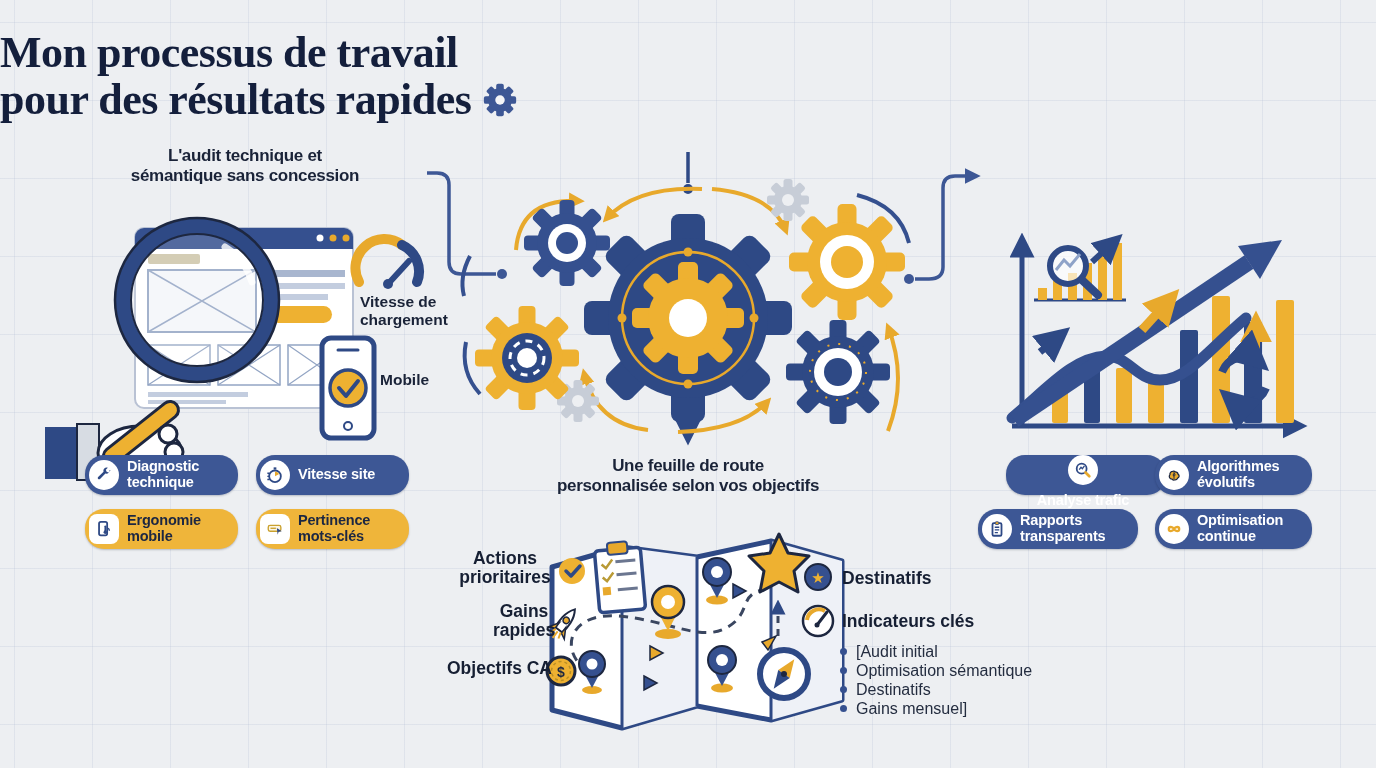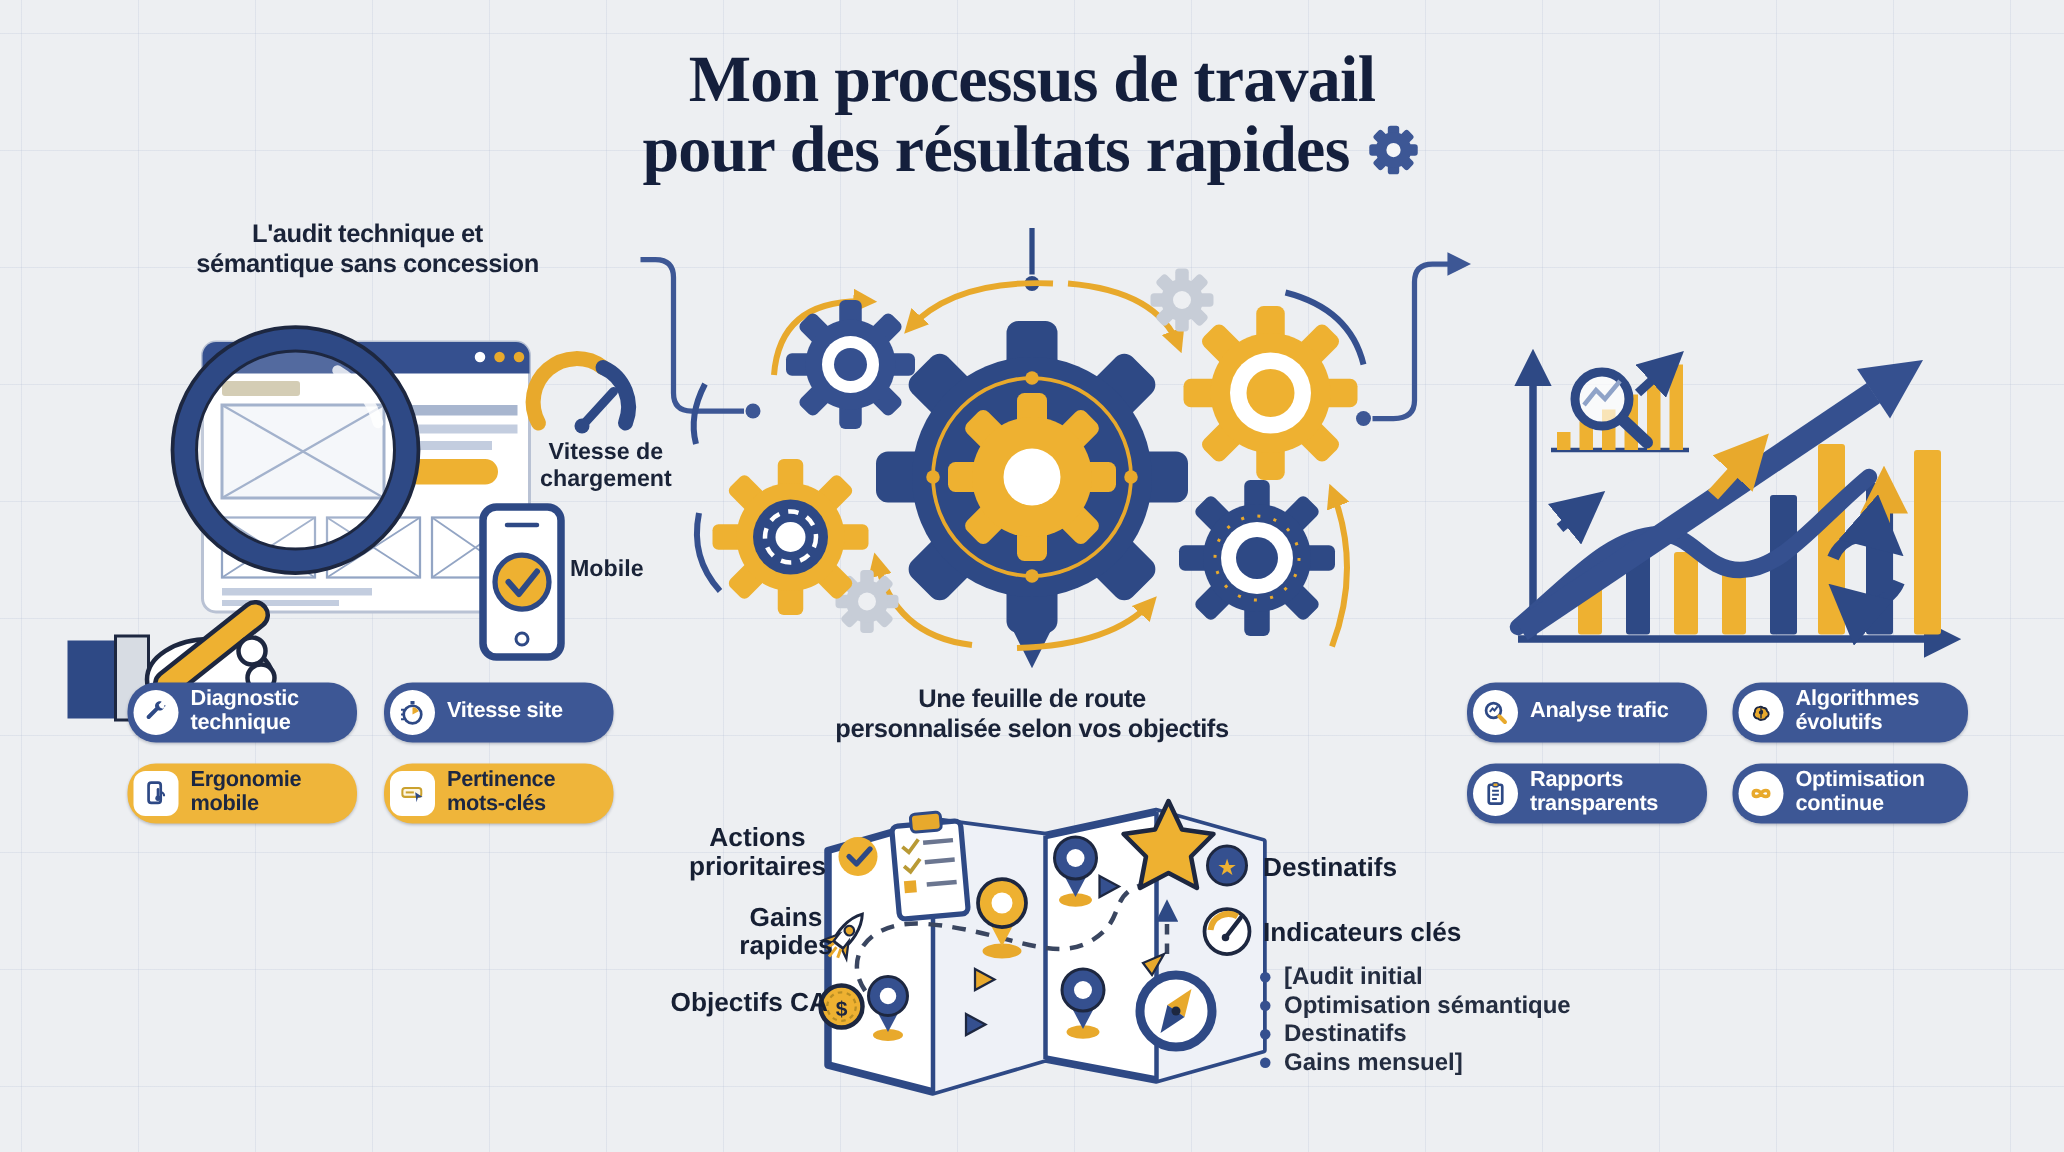--- a/index.html
+++ b/index.html
@@ -4,39 +4,39 @@
 <style>
   html,body{margin:0;padding:0;background:#dfe2e6;}
   .page{position:relative;width:1376px;height:768px;overflow:hidden;
     background:#edeff2;
     background-image:
       linear-gradient(rgba(186,197,214,.28) 1px,transparent 1px),
       linear-gradient(90deg,rgba(186,197,214,.28) 1px,transparent 1px);
     background-size:78px 78px;background-position:14px 22px;
     font-family:"Liberation Sans",sans-serif;color:#1a2338;}
   svg.layer{position:absolute;left:0;top:0;z-index:1;}
-  .txt{position:absolute;z-index:2;text-align:center;}
+  .txt{position:absolute;z-index:2;}
   .title{left:0;top:30px;width:1376px;
     font-family:"Liberation Serif",serif;font-weight:bold;font-size:44px;
     line-height:1.06;color:#141f3c;letter-spacing:-0.5px;}
   .title .tline{display:block;}
   .title .t2wrap{display:inline-flex;align-items:center;gap:10px;}
   .h{font-weight:bold;font-size:17px;line-height:1.17;color:#1a2338;
     text-align:center;letter-spacing:-0.3px;}
   .h span{display:block;}
   .h-left{left:48px;top:146px;width:394px;}
   .h-right{left:948px;top:146px;width:394px;}
   .h-center{left:448px;top:456px;width:480px;}
   .mini{font-weight:bold;font-size:15.5px;line-height:1.14;color:#1a2338;}
   .mini span{display:block;}
   .maplabel{font-weight:bold;font-size:17.5px;line-height:1.1;color:#161f33;
     text-align:center;width:130px;}
   .maplabel span{display:block;}
   .dlabel{font-weight:bold;font-size:17.5px;color:#161f33;}
-  .bullets{left:840px;top:643px;font-weight:bold;}
+  .bullets{left:840px;top:643px;}
   .b-row{display:flex;align-items:flex-start;gap:9px;height:19px;
     font-size:16px;color:#242d40;line-height:18px;}
   .b-dot{width:7px;height:7px;border-radius:50%;background:#35508f;
     margin-top:5px;flex:0 0 7px;}
   .pill{position:absolute;z-index:2;height:40px;border-radius:19px;
     display:flex;align-items:center;gap:8px;padding:0 10px 0 4px;
     box-sizing:border-box;box-shadow:0 1px 2px rgba(20,30,60,.25);}
   .pill.blue{background:#3d5795;color:#ffffff;}
   .pill.yellow{background:#efb53a;color:#1c2742;}
   .pill .ic{width:30px;height:30px;background:#fff;border-radius:50%;
@@ -480,21 +480,21 @@
   <div class="b-row">
         <span class="b-dot"></span>
         <span>Destinatifs</span>
       </div>
   <div class="b-row">
         <span class="b-dot"></span>
         <span>Gains mensuel]</span>
       </div>
 </div>
 
-<div class="pill blue" style="left:978px;top:455px;width:160px;">
+<div class="pill blue" style="left:1006px;top:455px;width:160px;flex-direction:column;">
   <span class="ic">
     <svg width="18" height="18" viewBox="0 0 20 20">
       <circle cx="8.5" cy="8.5" r="5.5" fill="none" stroke="#2e4985" stroke-width="2"></circle>
       <path d="M5.8,9.5 l2,-2.5 l1.5,1.5 l2.3,-3" stroke="#2e4985" stroke-width="1.5" fill="none"></path>
       <line x1="12.8" y1="12.8" x2="17" y2="17" stroke="#e8a92c" stroke-width="3" stroke-linecap="round"></line>
     </svg>
   </span>
   <span class="lbl">
         <span>Analyse trafic</span>
         <span></span>

